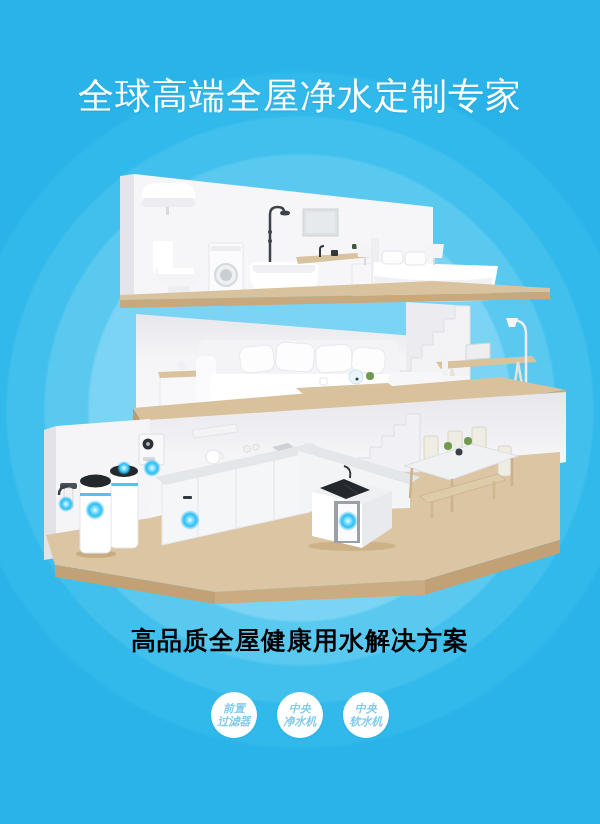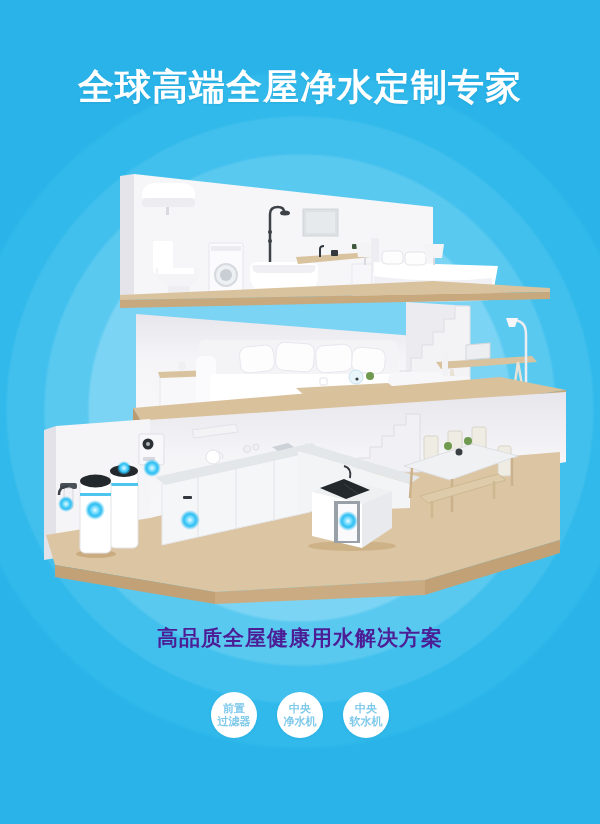--- a/index.html
+++ b/index.html
@@ -11,33 +11,33 @@
   .ripples{
     position:absolute;inset:0;
     background:radial-gradient(circle at 300px 410px,
       #7bd4f4 0 210px,
       #5ac9f0 213px 254px,
       #42c0ed 257px 292px,
       #30b9ea 295px 336px,
       #29b3e8 340px 100%);
   }
   .title{
-    position:absolute;top:63px;left:0;width:600px;
+    position:absolute;top:72px;left:0;width:600px;
     text-align:center;color:#ffffff;
-    font-size:36px;font-weight:700;letter-spacing:1px;
+    font-size:36px;font-weight:400;letter-spacing:1px;
     text-shadow:0 1px 2px rgba(0,90,140,.12);
   }
   .subtitle{
     position:absolute;top:624px;left:0;width:600px;
-    text-align:center;color:#4c1d95;
-    font-size:21px;font-weight:700;letter-spacing:1px;
+    text-align:center;color:#000000;
+    font-size:25px;font-weight:700;letter-spacing:1px;
   }
   .badges{
     position:absolute;top:692px;left:0;width:600px;
-    display:flex;justify-content:center;gap:20px;
+    display:flex;justify-content:center;gap:20px;font-style:italic;
   }
   .badge{
     width:46px;height:46px;border-radius:50%;background:#ffffff;
     display:flex;flex-direction:column;align-items:center;justify-content:center;
     color:#7fc9eb;font-size:11px;font-weight:700;line-height:1.18;text-align:center;
     box-shadow:0 1px 3px rgba(20,110,160,.10);
   }
   .badge span{display:block;white-space:nowrap;}
   .house{position:absolute;left:0;top:0;width:600px;height:824px;}
 </style>

